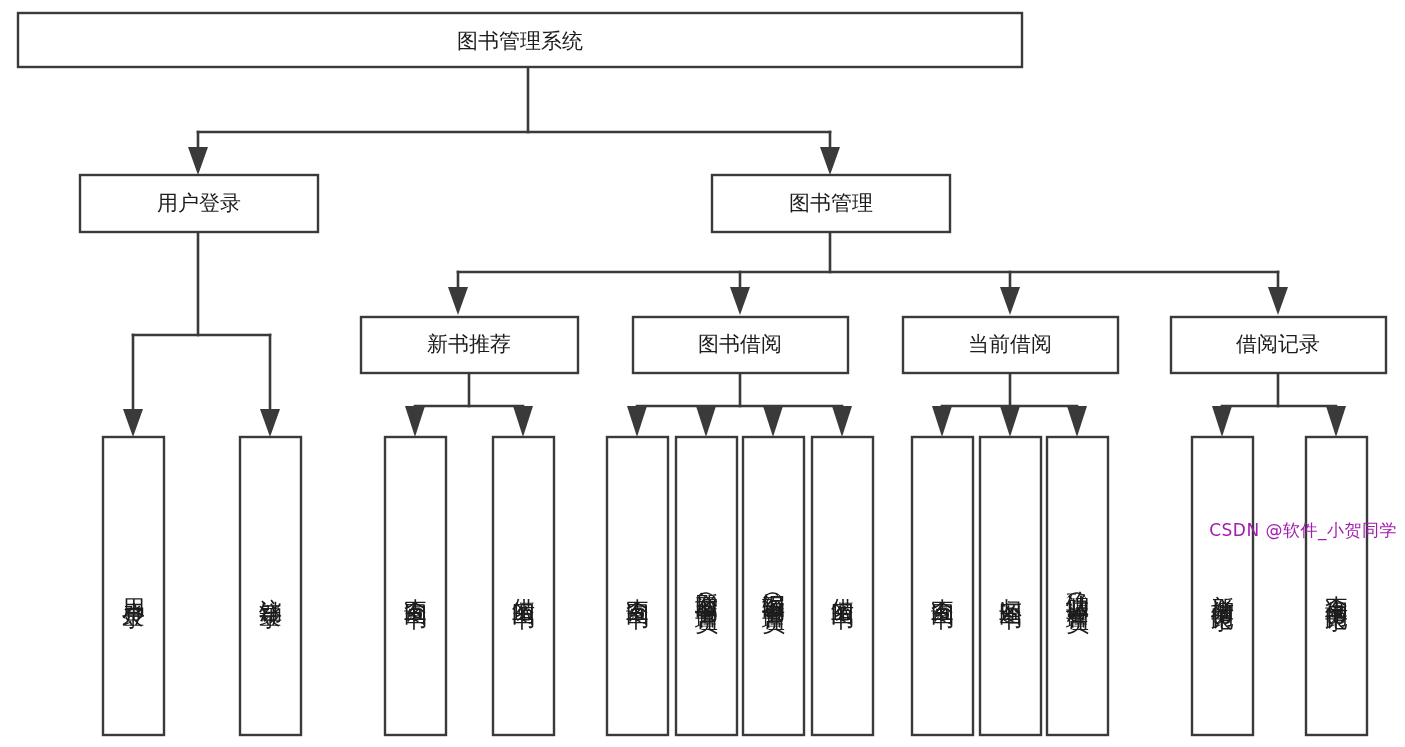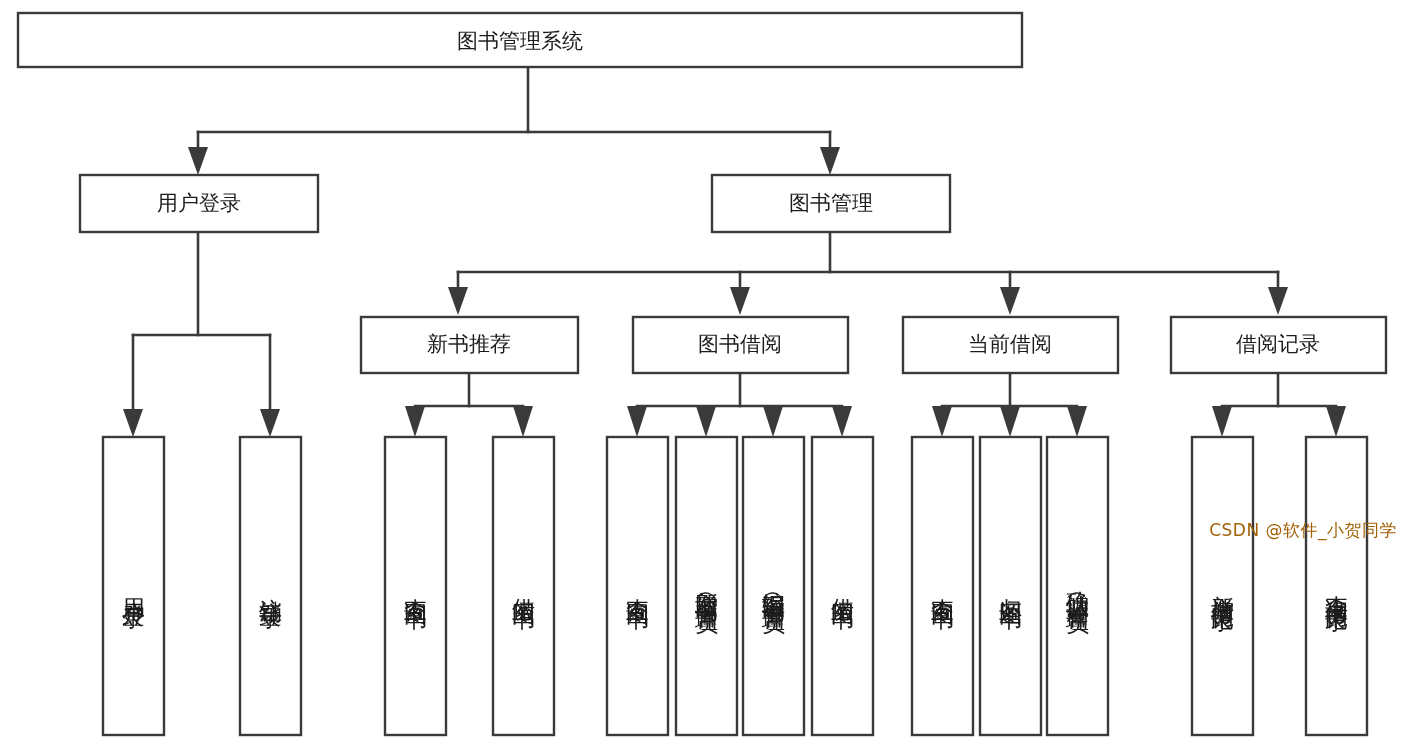--- a/index.html
+++ b/index.html
@@ -64,21 +64,21 @@
     white-space: nowrap;
     pointer-events: none;
     user-select: none;
   }
   .watermark {
     position: absolute;
     right: 8px;
     bottom: 6px;
     font-family: "DejaVu Sans", "Liberation Sans", sans-serif;
     font-size: 17px;
-    color: #a16207;
+    color: #a21caf;
     letter-spacing: 0.5px;
     white-space: nowrap;
   }
 </style>
 </head>
 <body>
 
 <div id="diagram-root">
 
   <svg class="canvas" viewBox="0 0 1405 747">

